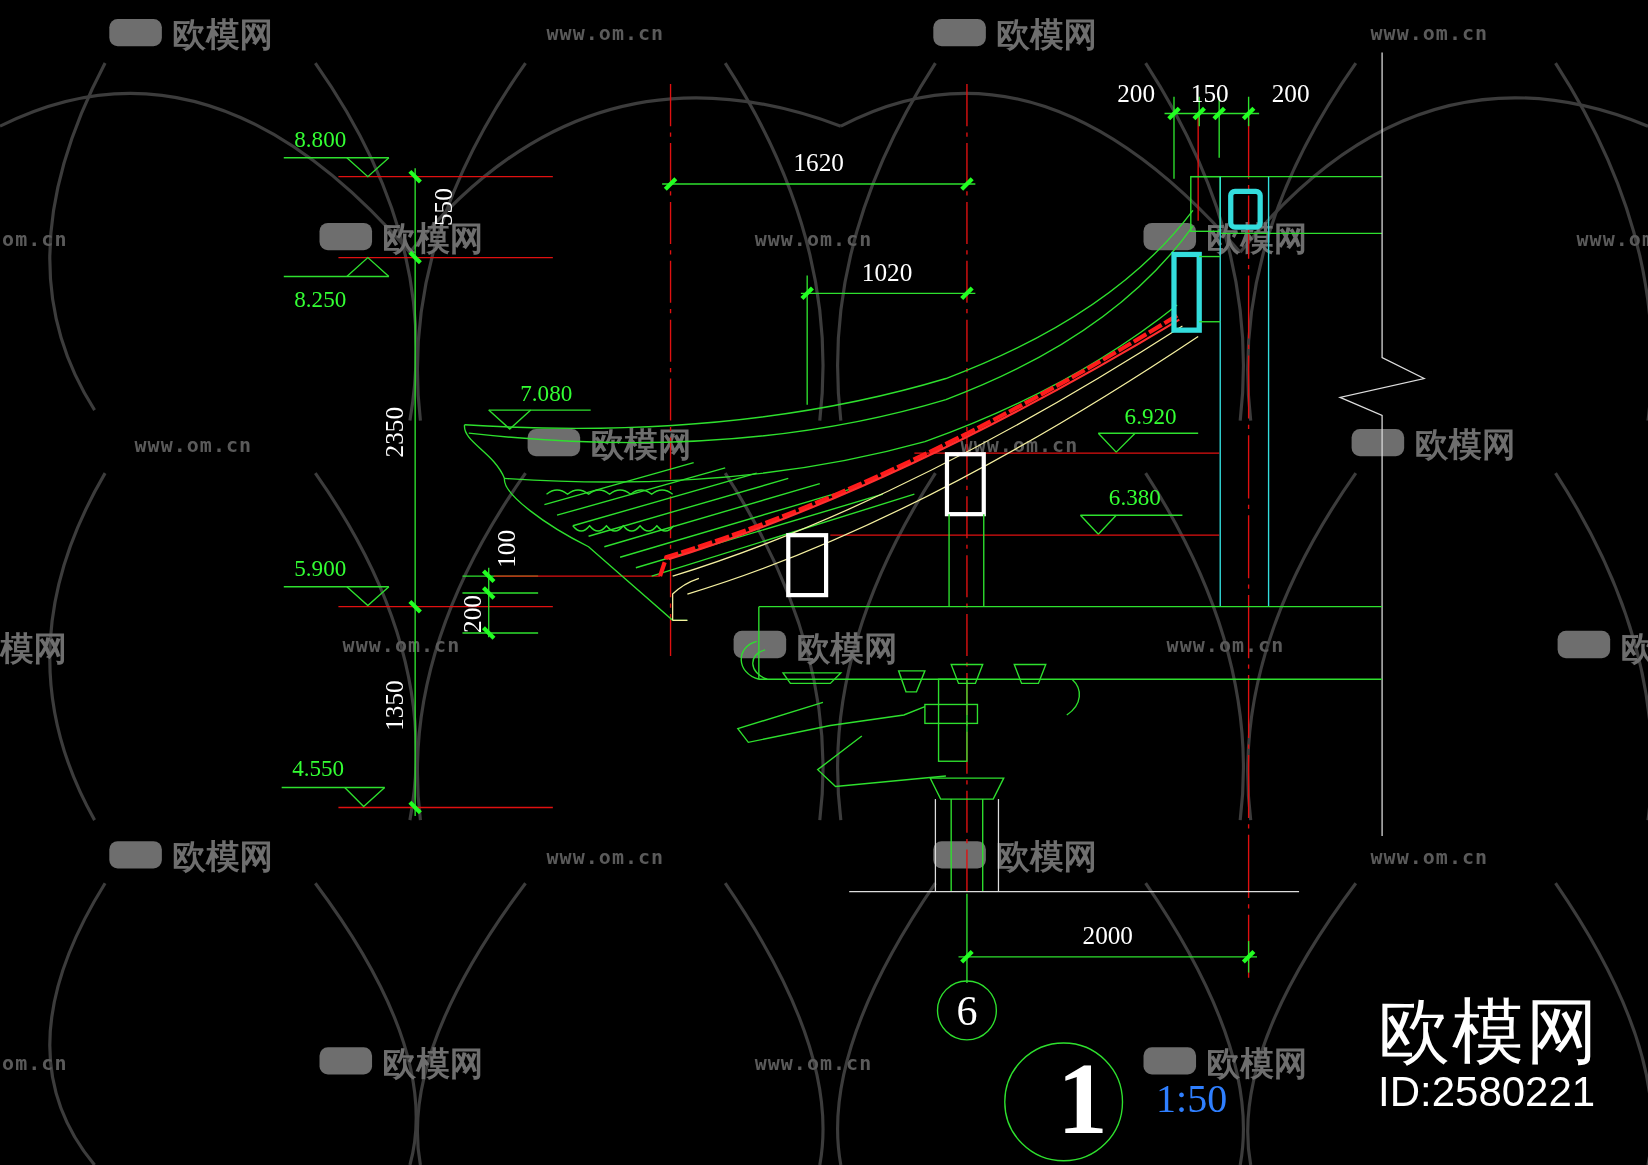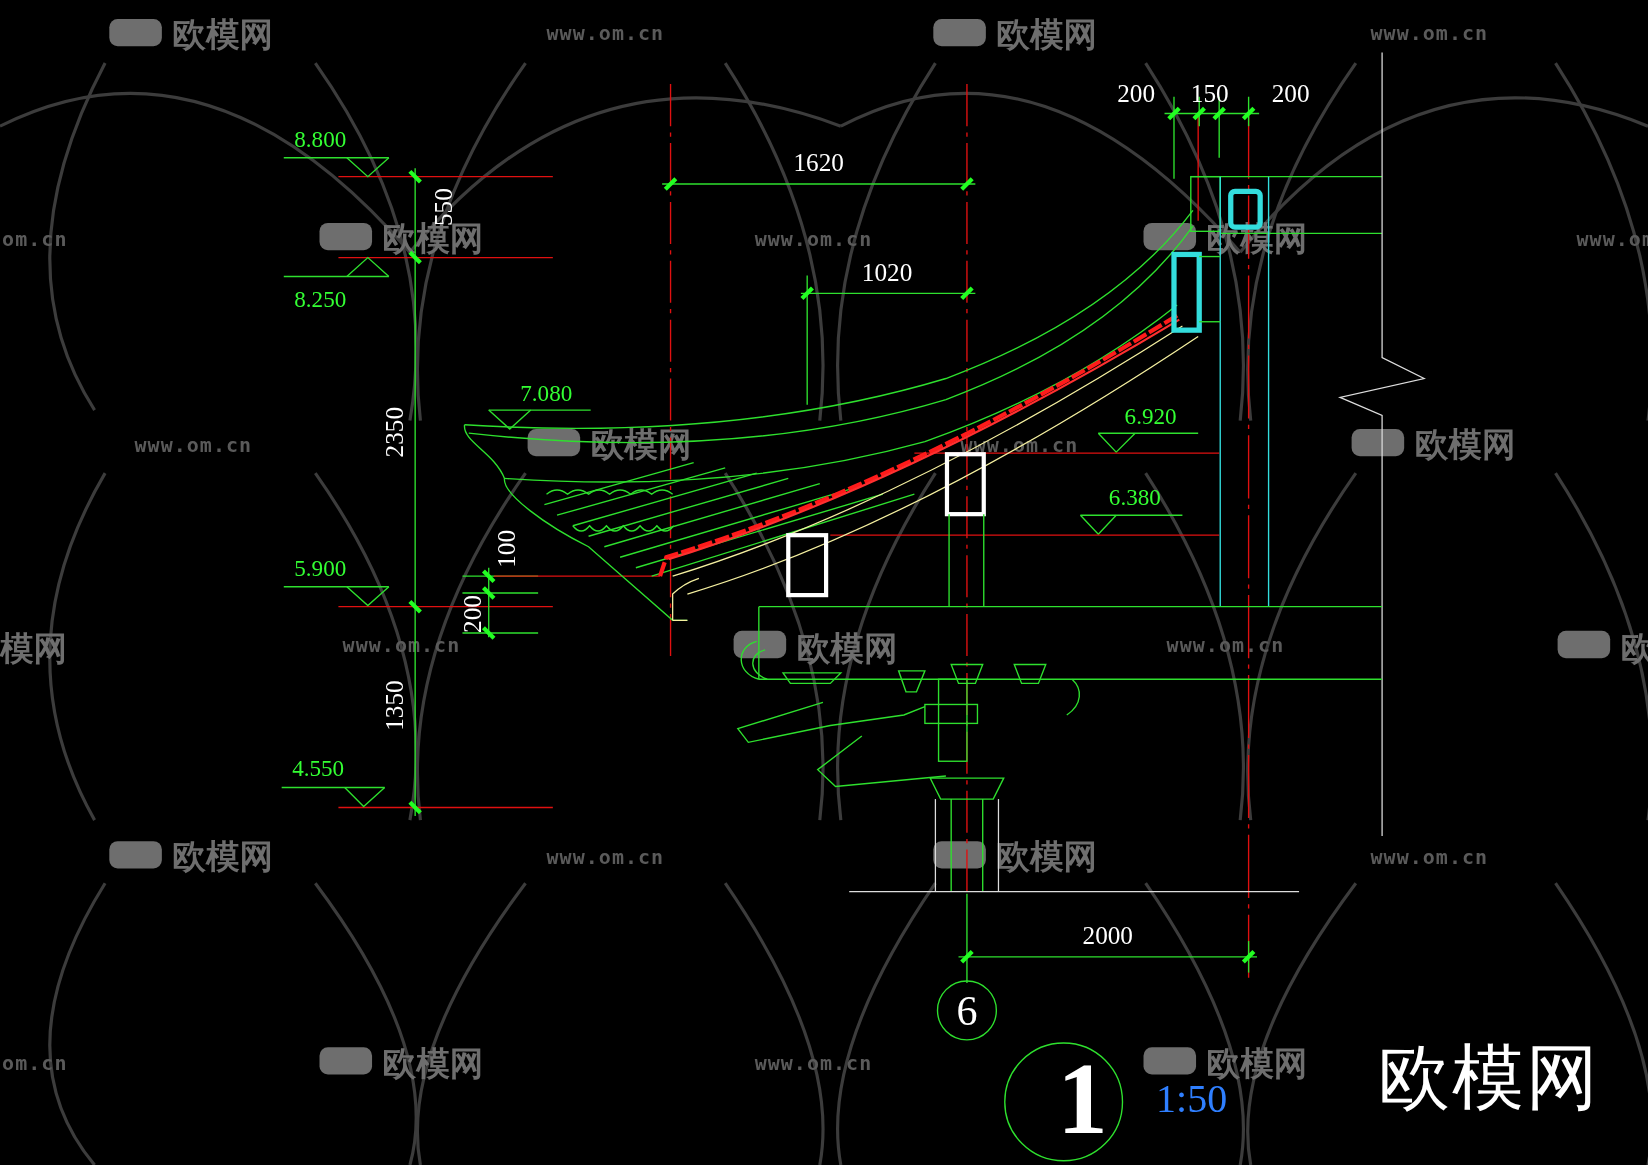--- a/index.html
+++ b/index.html
@@ -308,13 +308,14 @@
 
   <g>
     <circle cx="1012" cy="1048" r="56" fill="none" stroke="#2ee02e" stroke-width="1.3"></circle>
     <text x="1030" y="1078" text-anchor="middle" fill="#ffffff" font-size="96" font-family="Liberation Serif, serif" font-weight="bold">1</text>
     <text x="1100" y="1058" fill="#2f7fff" font-size="38" font-family="Liberation Serif, serif">1:50</text>
   </g>
 </svg>
 
 <div class="brand">
   <div class="brand-name">欧模网</div>
+  <div class="brand-id">ID:2580221</div>
 </div>
 
 </body></html>

